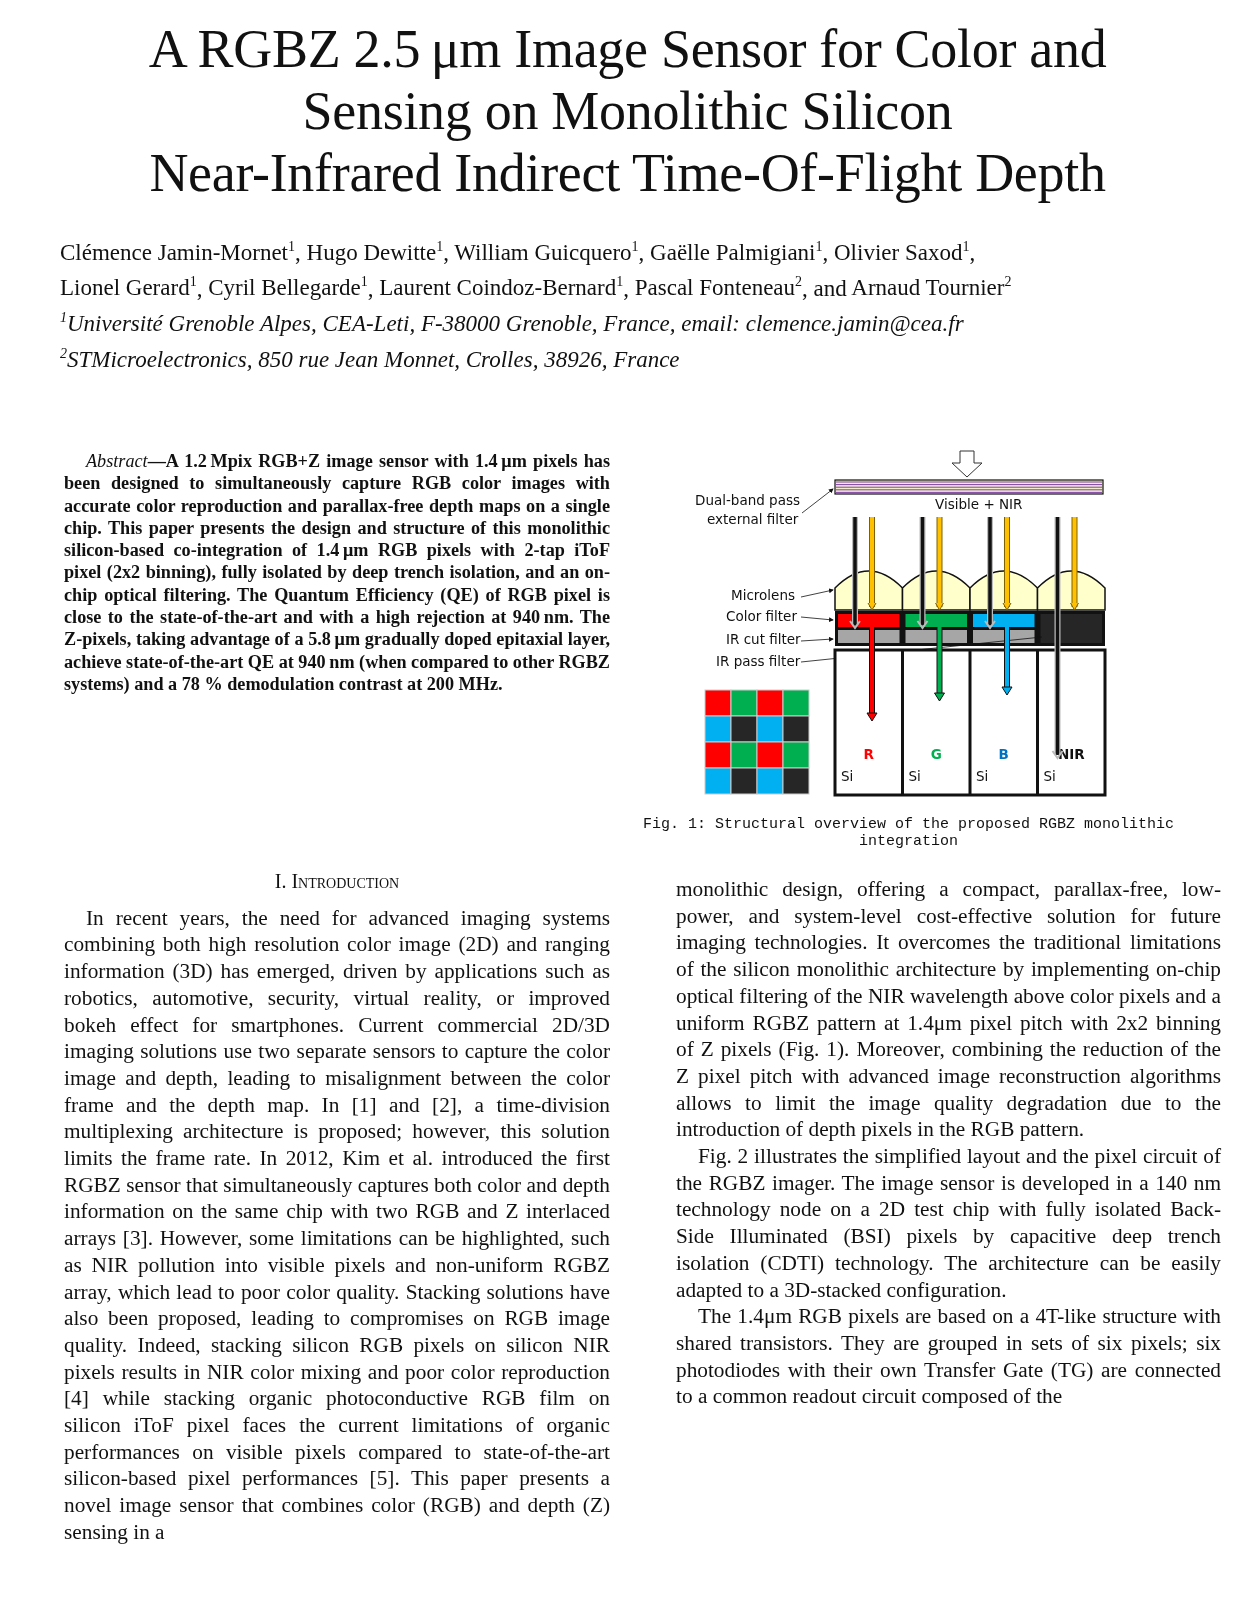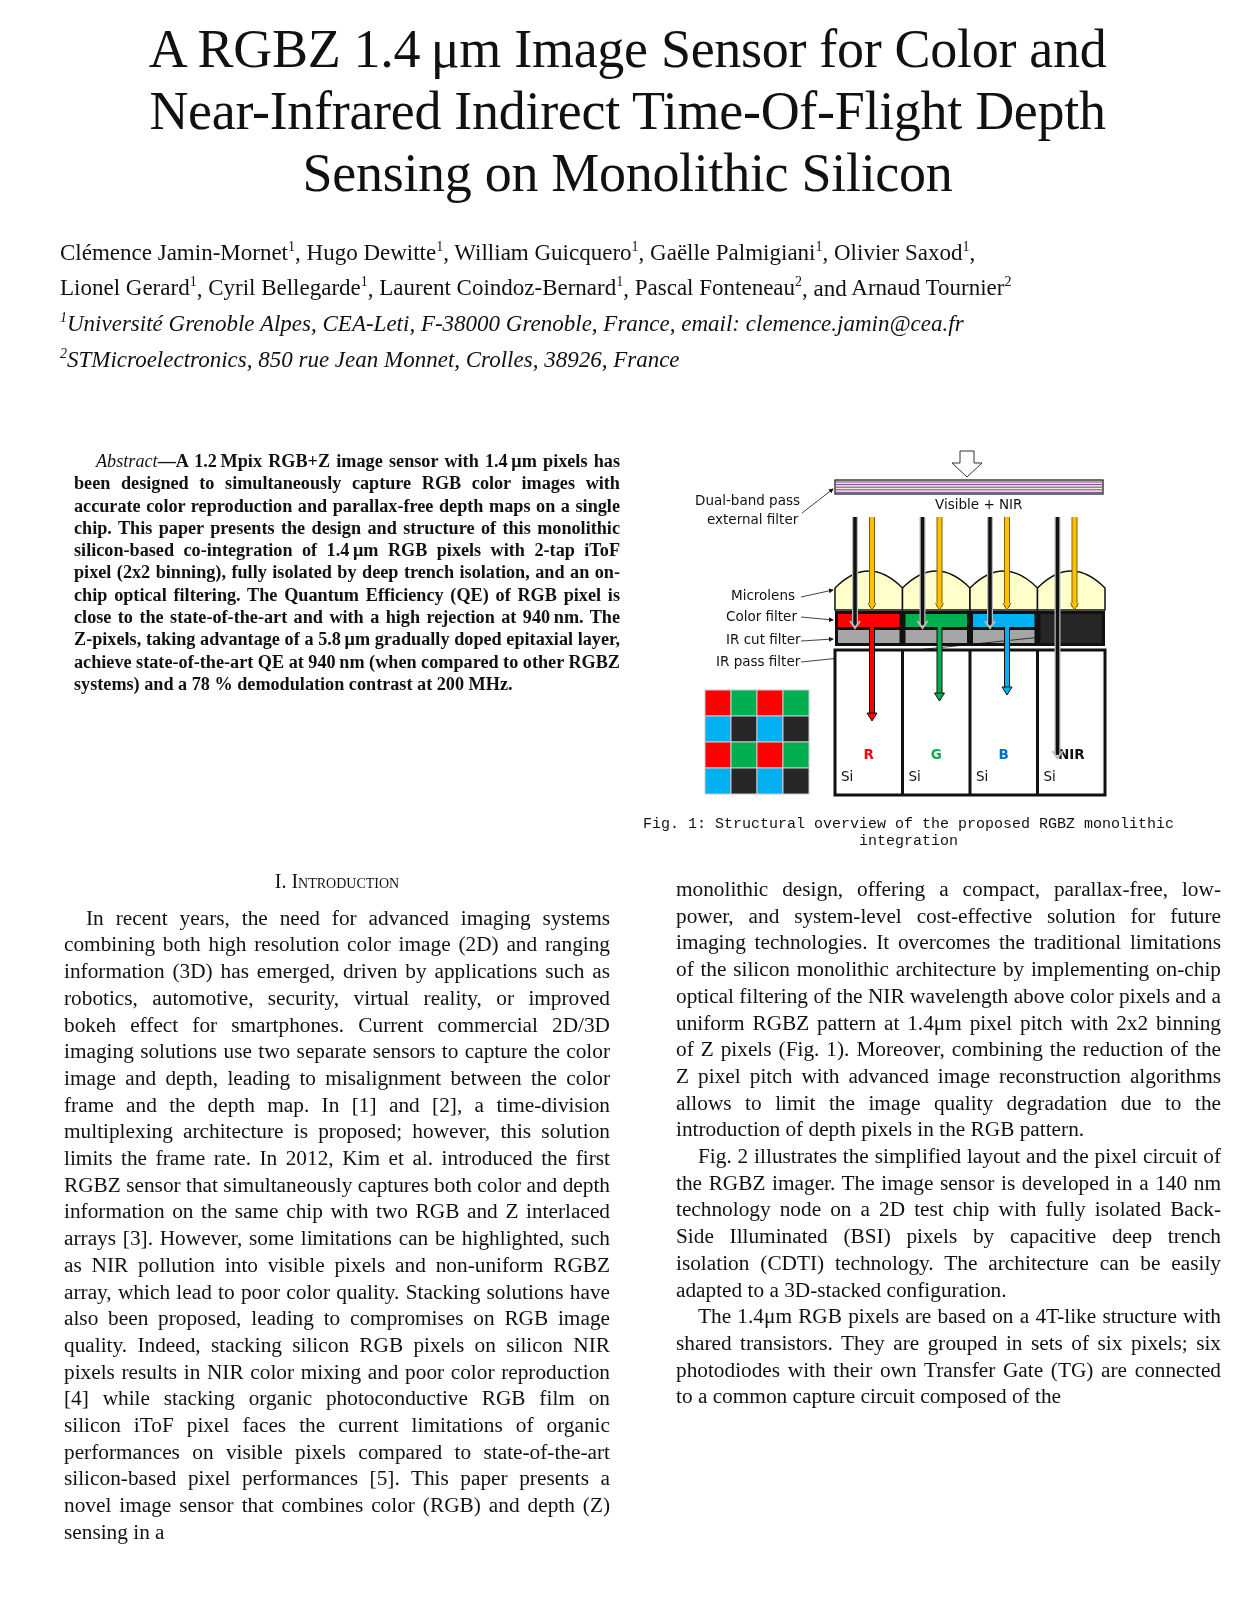--- a/index.html
+++ b/index.html
@@ -3,40 +3,40 @@
 <meta charset="utf-8">
 <style>
   html, body { margin: 0; padding: 0; background: #ffffff; }
   body { width: 1255px; height: 1606px; position: relative; overflow: hidden; color: #111; font-family: "Liberation Serif", "DejaVu Serif", serif; }
   .title { position: absolute; left: 60px; top: 18px; width: 1135px; text-align: center; font-size: 54px; line-height: 62px; font-weight: normal; margin: 0; letter-spacing: -0.3px; }
   .authors { position: absolute; left: 60px; top: 232px; width: 1140px; text-align: left; font-size: 23px; line-height: 30px; }
   .authors sup { font-size: 14px; }
   .affil { font-style: italic; }
   .col-left { position: absolute; left: 64px; width: 546px; }
   .col-right { position: absolute; left: 636px; width: 545px; }
-  .abstract { top: 450px; font-weight: bold; font-size: 18.2px; line-height: 22.3px; text-align: justify; margin-left: 10px; }
+  .abstract { top: 450px; font-weight: bold; font-size: 18.2px; line-height: 22.3px; text-align: justify; }
   .abstract p { margin: 0; text-indent: 22px; }
   .abstract .lead { font-style: italic; font-weight: normal; }
   .abstract .index { margin-top: 12px; }
   .section-head { text-align: center; font-size: 20px; margin: 10px; font-weight: normal; font-variant: small-caps; }
   .body-text { font-size: 21.3px; line-height: 26.7px; text-align: justify; }
   .body-text p { margin: 0; text-indent: 22px; }
   .body-text p.noindent { text-indent: 0; }
   .subsec { font-style: italic; font-size: 21px; margin: 0 0 6px 0; }
   .figure { position: absolute; left: 690px; top: 445px; width: 430px; height: 360px; }
   .fig-caption { position: absolute; left: 636px; top: 816px; width: 545px; text-align: center; font-size: 15px; font-family: Liberation Mono, monospace; }
   .fig-label { font-family: "DejaVu Sans", "Liberation Sans", sans-serif; font-size: 13.5px; fill: #111; }
 </style>
 </head>
 <body>
 
 <h1 class="title">
-  <div>A RGBZ 1.4 μm Image Sensor for Color and</div>
+  <div>A RGBZ 2.5 μm Image Sensor for Color and</div>
+  <div>Sensing on Monolithic Silicon</div>
   <div>Near-Infrared Indirect Time-Of-Flight Depth</div>
-  <div>Sensing on Monolithic Silicon</div>
 </h1>
 
 <div class="authors">
   <div id="author-list"><span>Clémence Jamin-Mornet<sup>1</sup></span>, <span>Hugo Dewitte<sup>1</sup></span>, <span>William Guicquero<sup>1</sup></span>, <span>Gaëlle Palmigiani<sup>1</sup></span>, <span>Olivier Saxod<sup>1</sup></span>, <br><span>Lionel Gerard<sup>1</sup></span>, <span>Cyril Bellegarde<sup>1</sup></span>, <span>Laurent Coindoz-Bernard<sup>1</sup></span>, <span>Pascal Fonteneau<sup>2</sup></span>, and <span>Arnaud Tournier<sup>2</sup></span></div>
   <div class="affil"><sup>1</sup><span>Université Grenoble Alpes, CEA-Leti, F-38000 Grenoble, France, email: clemence.jamin@cea.fr</span></div>
   <div class="affil"><sup>2</sup><span>STMicroelectronics, 850 rue Jean Monnet, Crolles, 38926, France</span></div>
 </div>
 
 <div class="col-left abstract">
   <p><span class="lead">Abstract</span><span>—A 1.2 Mpix RGB+Z image sensor with 1.4 μm pixels has been designed to simultaneously capture RGB color images with accurate color reproduction and parallax-free depth maps on a single chip. This paper presents the design and structure of this monolithic silicon-based co-integration of 1.4 μm RGB pixels with 2-tap iToF pixel (2x2 binning), fully isolated by deep trench isolation, and an on-chip optical filtering. The Quantum Efficiency (QE) of RGB pixel is close to the state-of-the-art and with a high rejection at 940 nm. The Z-pixels, taking advantage of a 5.8 μm gradually doped epitaxial layer, achieve state-of-the-art QE at 940 nm (when compared to other RGBZ systems) and a 78 % demodulation contrast at 200 MHz.</span></p>
@@ -147,14 +147,14 @@
 <div class="fig-caption">Fig. 1: Structural overview of the proposed RGBZ monolithic integration</div>
 
 <div class="col-left body-text" style="top: 858px;">
   <h2 class="section-head" style="margin-bottom: 10px;">I. Introduction</h2>
   <p>In recent years, the need for advanced imaging systems combining both high resolution color image (2D) and ranging information (3D) has emerged, driven by applications such as robotics, automotive, security, virtual reality, or improved bokeh effect for smartphones. Current commercial 2D/3D imaging solutions use two separate sensors to capture the color image and depth, leading to misalignment between the color frame and the depth map. In [1] and [2], a time-division multiplexing architecture is proposed; however, this solution limits the frame rate. In 2012, Kim et al. introduced the first RGBZ sensor that simultaneously captures both color and depth information on the same chip with two RGB and Z interlaced arrays [3]. However, some limitations can be highlighted, such as NIR pollution into visible pixels and non-uniform RGBZ array, which lead to poor color quality. Stacking solutions have also been proposed, leading to compromises on RGB image quality. Indeed, stacking silicon RGB pixels on silicon NIR pixels results in NIR color mixing and poor color reproduction [4] while stacking organic photoconductive RGB film on silicon iToF pixel faces the current limitations of organic performances on visible pixels compared to state-of-the-art silicon-based pixel performances [5]. This paper presents a novel image sensor that combines color (RGB) and depth (Z) sensing in a</p>
 </div>
 
 <div class="col-right body-text" style="top: 876px; margin-left: 40px;">
   <p class="noindent">monolithic design, offering a compact, parallax-free, low-power, and system-level cost-effective solution for future imaging technologies. It overcomes the traditional limitations of the silicon monolithic architecture by implementing on-chip optical filtering of the NIR wavelength above color pixels and a uniform RGBZ pattern at 1.4μm pixel pitch with 2x2 binning of Z pixels (Fig. 1). Moreover, combining the reduction of the Z pixel pitch with advanced image reconstruction algorithms allows to limit the image quality degradation due to the introduction of depth pixels in the RGB pattern.</p>
   <p>Fig. 2 illustrates the simplified layout and the pixel circuit of the RGBZ imager. The image sensor is developed in a 140 nm technology node on a 2D test chip with fully isolated Back-Side Illuminated (BSI) pixels by capacitive deep trench isolation (CDTI) technology. The architecture can be easily adapted to a 3D-stacked configuration.</p>
-  <p>The 1.4μm RGB pixels are based on a 4T-like structure with shared transistors. They are grouped in sets of six pixels; six photodiodes with their own Transfer Gate (TG) are connected to a common capture circuit composed of the</p>
+  <p>The 1.4μm RGB pixels are based on a 4T-like structure with shared transistors. They are grouped in sets of six pixels; six photodiodes with their own Transfer Gate (TG) are connected to a common readout circuit composed of the</p>
 </div>
 
 </body></html>

